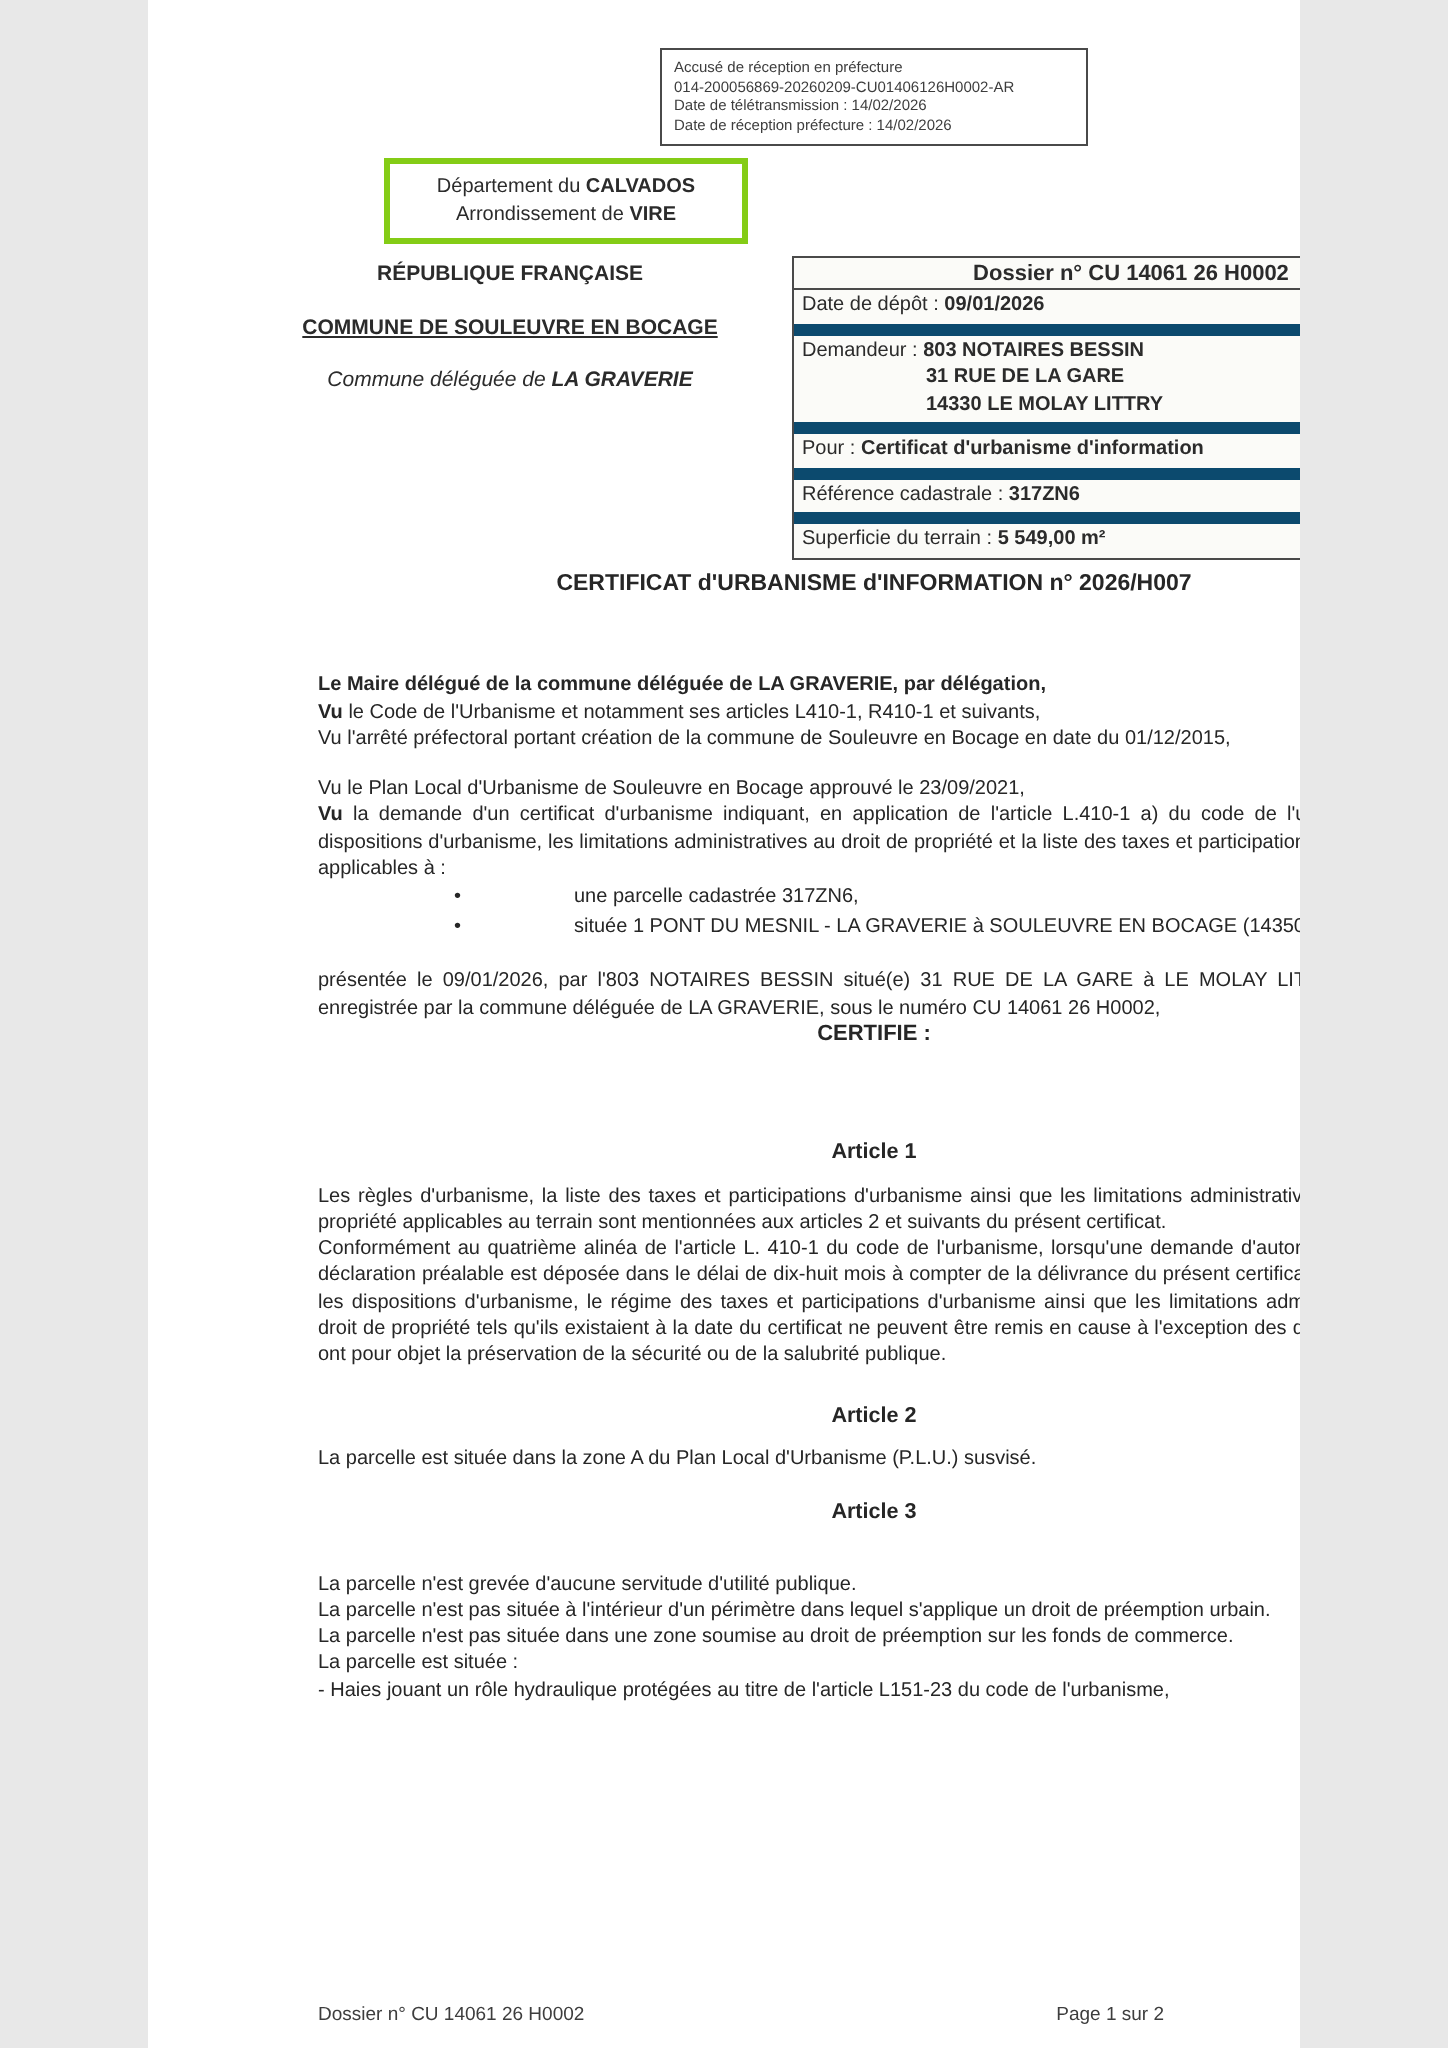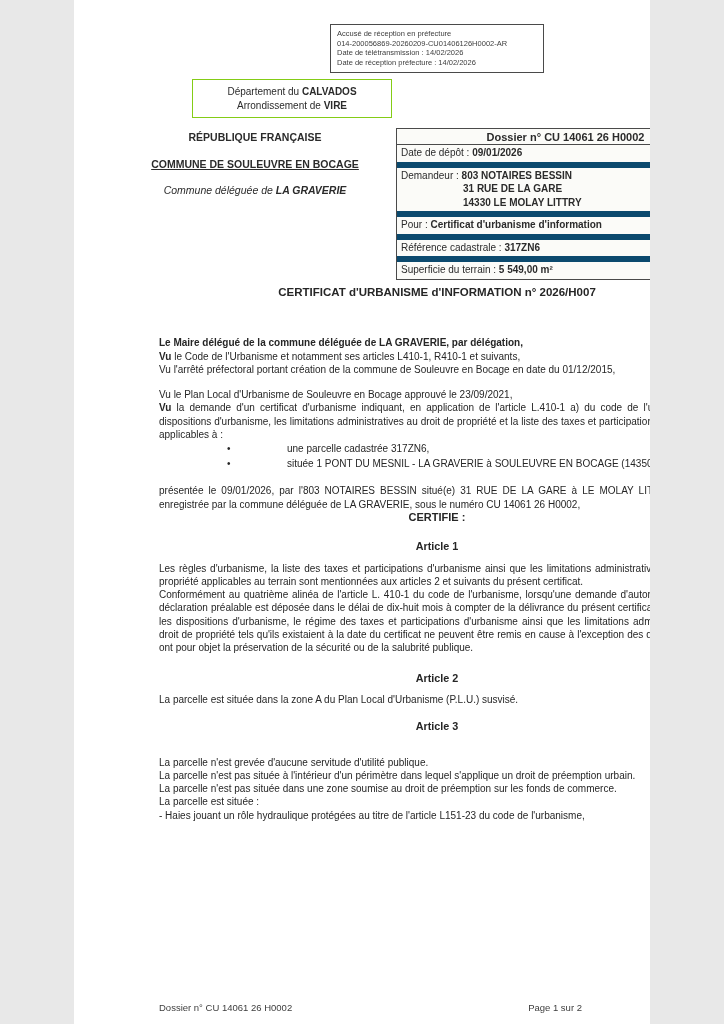--- a/index.html
+++ b/index.html
@@ -10,21 +10,21 @@
   b{font-weight:bold;}
   
   .reception-box{
     position:absolute;left:256px;top:24px;width:200px;
     border:1px solid #4a4a4a;padding:4px 6px;
     font-size:7.5px;line-height:9.7px;color:#3d3d3d;white-space:nowrap;
   }
   
   .dept-box{
     position:absolute;left:118px;top:79px;width:168px;
-    border:1px solid #84cc16;padding:5px 15px;text-align:center;
+    border:3px solid #84cc16;padding:5px 4px;text-align:center;
     font-size:10px;line-height:13.5px;
   }
   
   .republic{position:absolute;left:40px;top:131px;width:282px;text-align:center;font-weight:bold;font-size:10.5px;}
   .commune{position:absolute;left:40px;top:158px;width:282px;text-align:center;font-weight:bold;font-size:10.5px;text-decoration:underline;}
   .delegated{position:absolute;left:40px;top:184px;width:282px;text-align:center;font-style:italic;font-size:10.5px;}
   
   .dossier-table{
     position:absolute;left:322px;top:128px;width:337px;
     border:1px solid #4a4a4a;font-size:10px;background:#fbfbf8;
@@ -45,21 +45,21 @@
   .body p{margin:0;}
   .doc-title{text-align:center;font-weight:bold;font-size:11.5px;margin-bottom:37px;}
   .p-maire{font-weight:bold;margin-bottom:12px;}
   .vu-pair{margin-bottom:12px;}
   .p-vu3{margin-bottom:12px;}
   .p-vu4{margin-bottom:9px;}
   .bullets{margin-bottom:13px;}
   .bullet-row{display:flex;line-height:15px;text-align:left;}
   .bullet-glyph{padding-left:68px;width:60px;flex:none;}
   .p-presentee{margin-bottom:26px;}
-  .certifie{text-align:center;font-weight:bold;font-size:11px;margin-bottom:16px;}
+  .certifie{text-align:center;font-weight:bold;font-size:11px;margin-bottom:46px;}
   .article-title{text-align:center;font-weight:bold;font-size:10.8px;margin-bottom:8px;}
   .article-title.a2{margin-top:17px;margin-bottom:8px;}
   .article-title.a3{margin-top:14px;margin-bottom:22px;}
   .a1-p1{margin-bottom:8px;}
   .simple-line{margin-bottom:13px;text-align:left;}
   
   .footer{
     position:absolute;left:85px;right:68px;top:1002px;
     display:flex;justify-content:space-between;
     font-size:9.5px;color:#3d3d3d;

